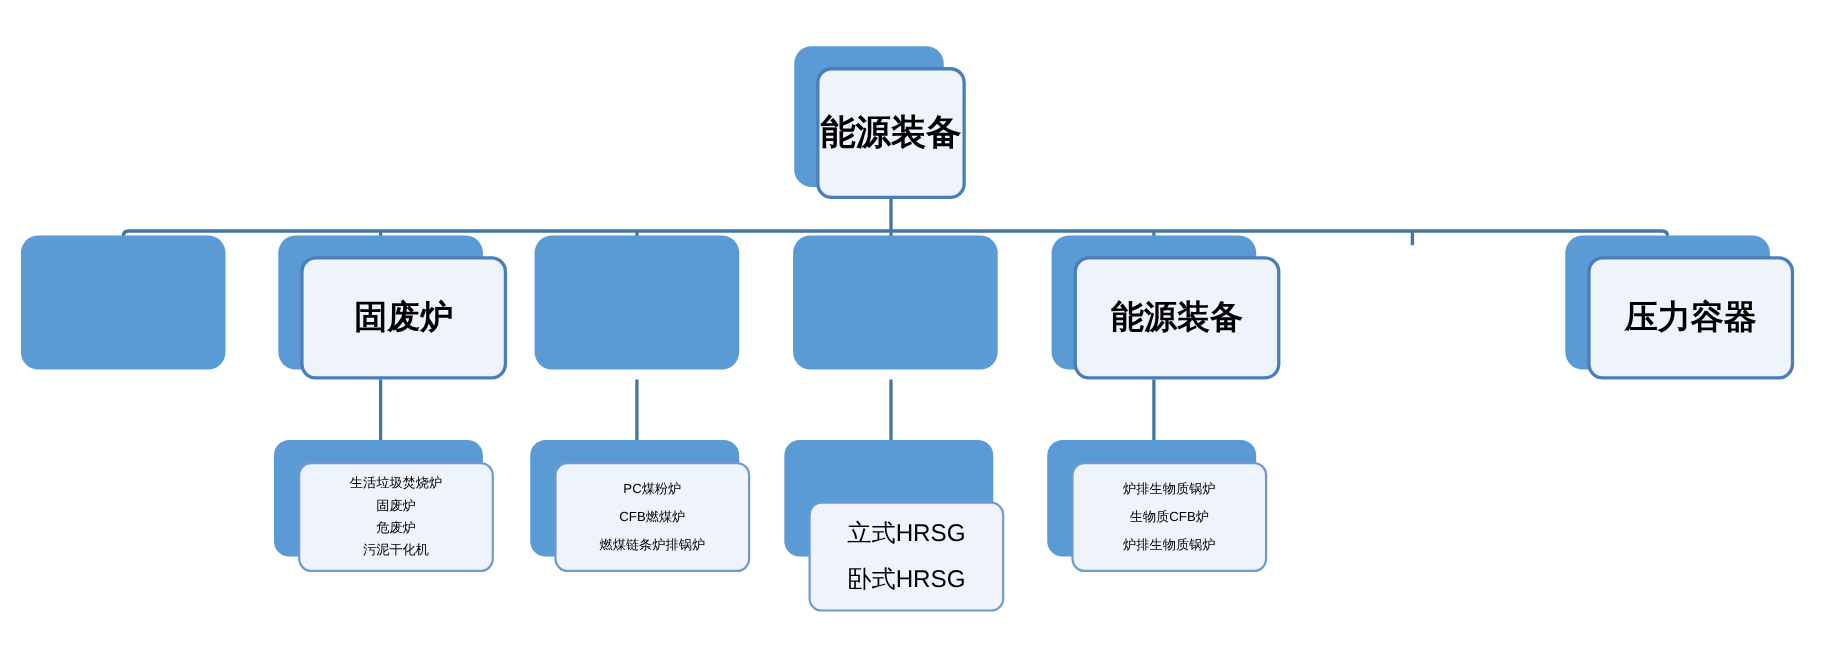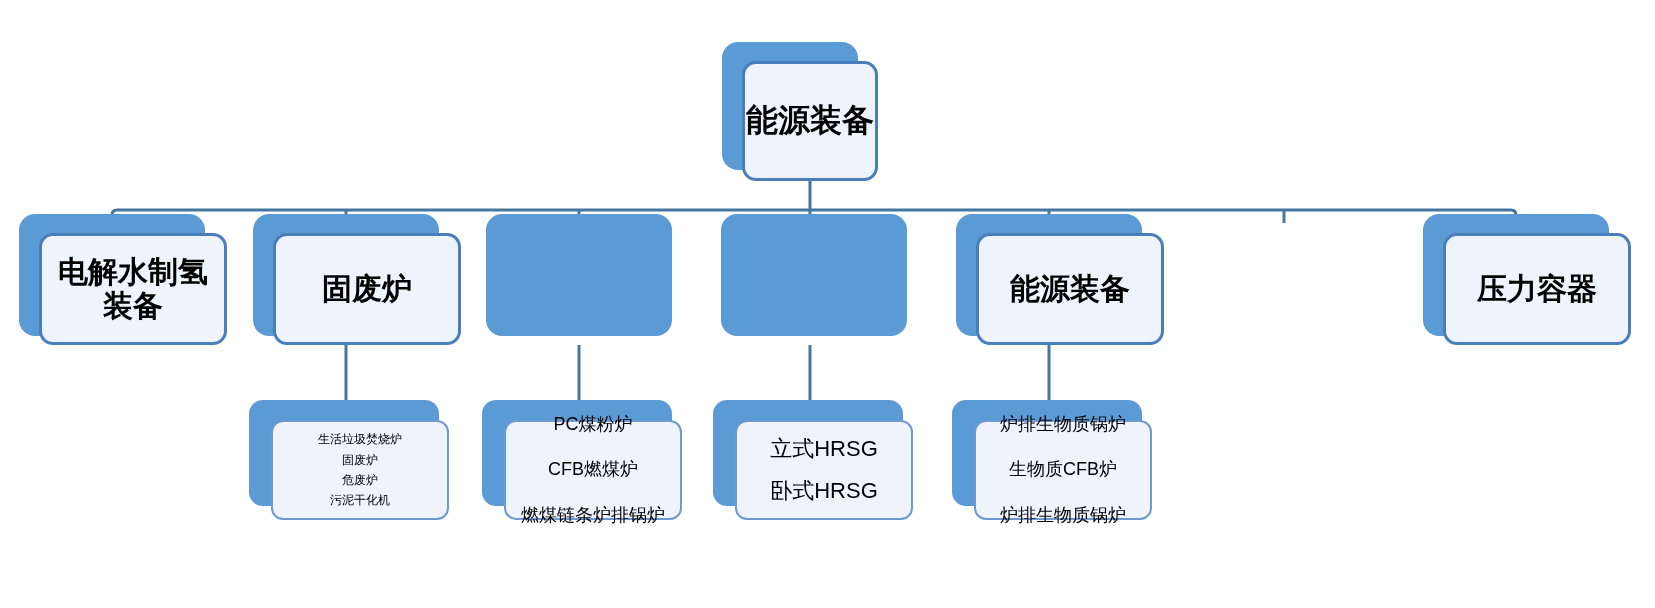--- a/index.html
+++ b/index.html
@@ -61,22 +61,22 @@
   .childbox .shadow { left: 0; top: 0; width: 190px; height: 106px; border-radius: 14px; }
   .childbox .card {
     left: 22px; top: 20px; width: 178px; height: 100px;
     border: 2px solid var(--child_card_border, #6E9AD0);
     border-radius: 12px;
     flex-direction: column;
     font-weight: normal;
     line-height: 1.2;
   }
   .gap-sm { gap: 6px;  font-size: 12px; }
-  .gap-md { gap: 24px; font-size: 18px; align-items: center; }
-  .gap-lg { gap: 16px; font-size: 22px; }
+  .gap-md { gap: 11px; font-size: 12px; align-items: center; }
+  .gap-lg { gap: 16px; font-size: 22px; margin-top: 36px; }
 </style>
 </head>
 <body>
 
 <div class="canvas">
 
   <svg class="connectors" viewBox="0 0 1655 608">
     <path d="M 112 224 L 112 215 Q 112 210 117 210 L 1511 210 Q 1516 210 1516 215 L 1516 224
          M 346 210 L 346 223
          M 579 210 L 579 223
@@ -91,23 +91,20 @@
 
   <div class="node root">
     <div class="shadow"></div>
     <div class="card">
       <span>能源装备</span>
     </div>
   </div>
 
   <div class="node branch" style="left:19px">
     <div class="shadow"></div>
-    <div class="card">
-      <span>电解水制氢装备</span>
-    </div>
   </div>
 
   <div class="node branch" style="left:253px">
     <div class="shadow"></div>
     <div class="card">
       <span>固废炉</span>
     </div>
   </div>
 
   <div class="node branch" style="left:486px">

